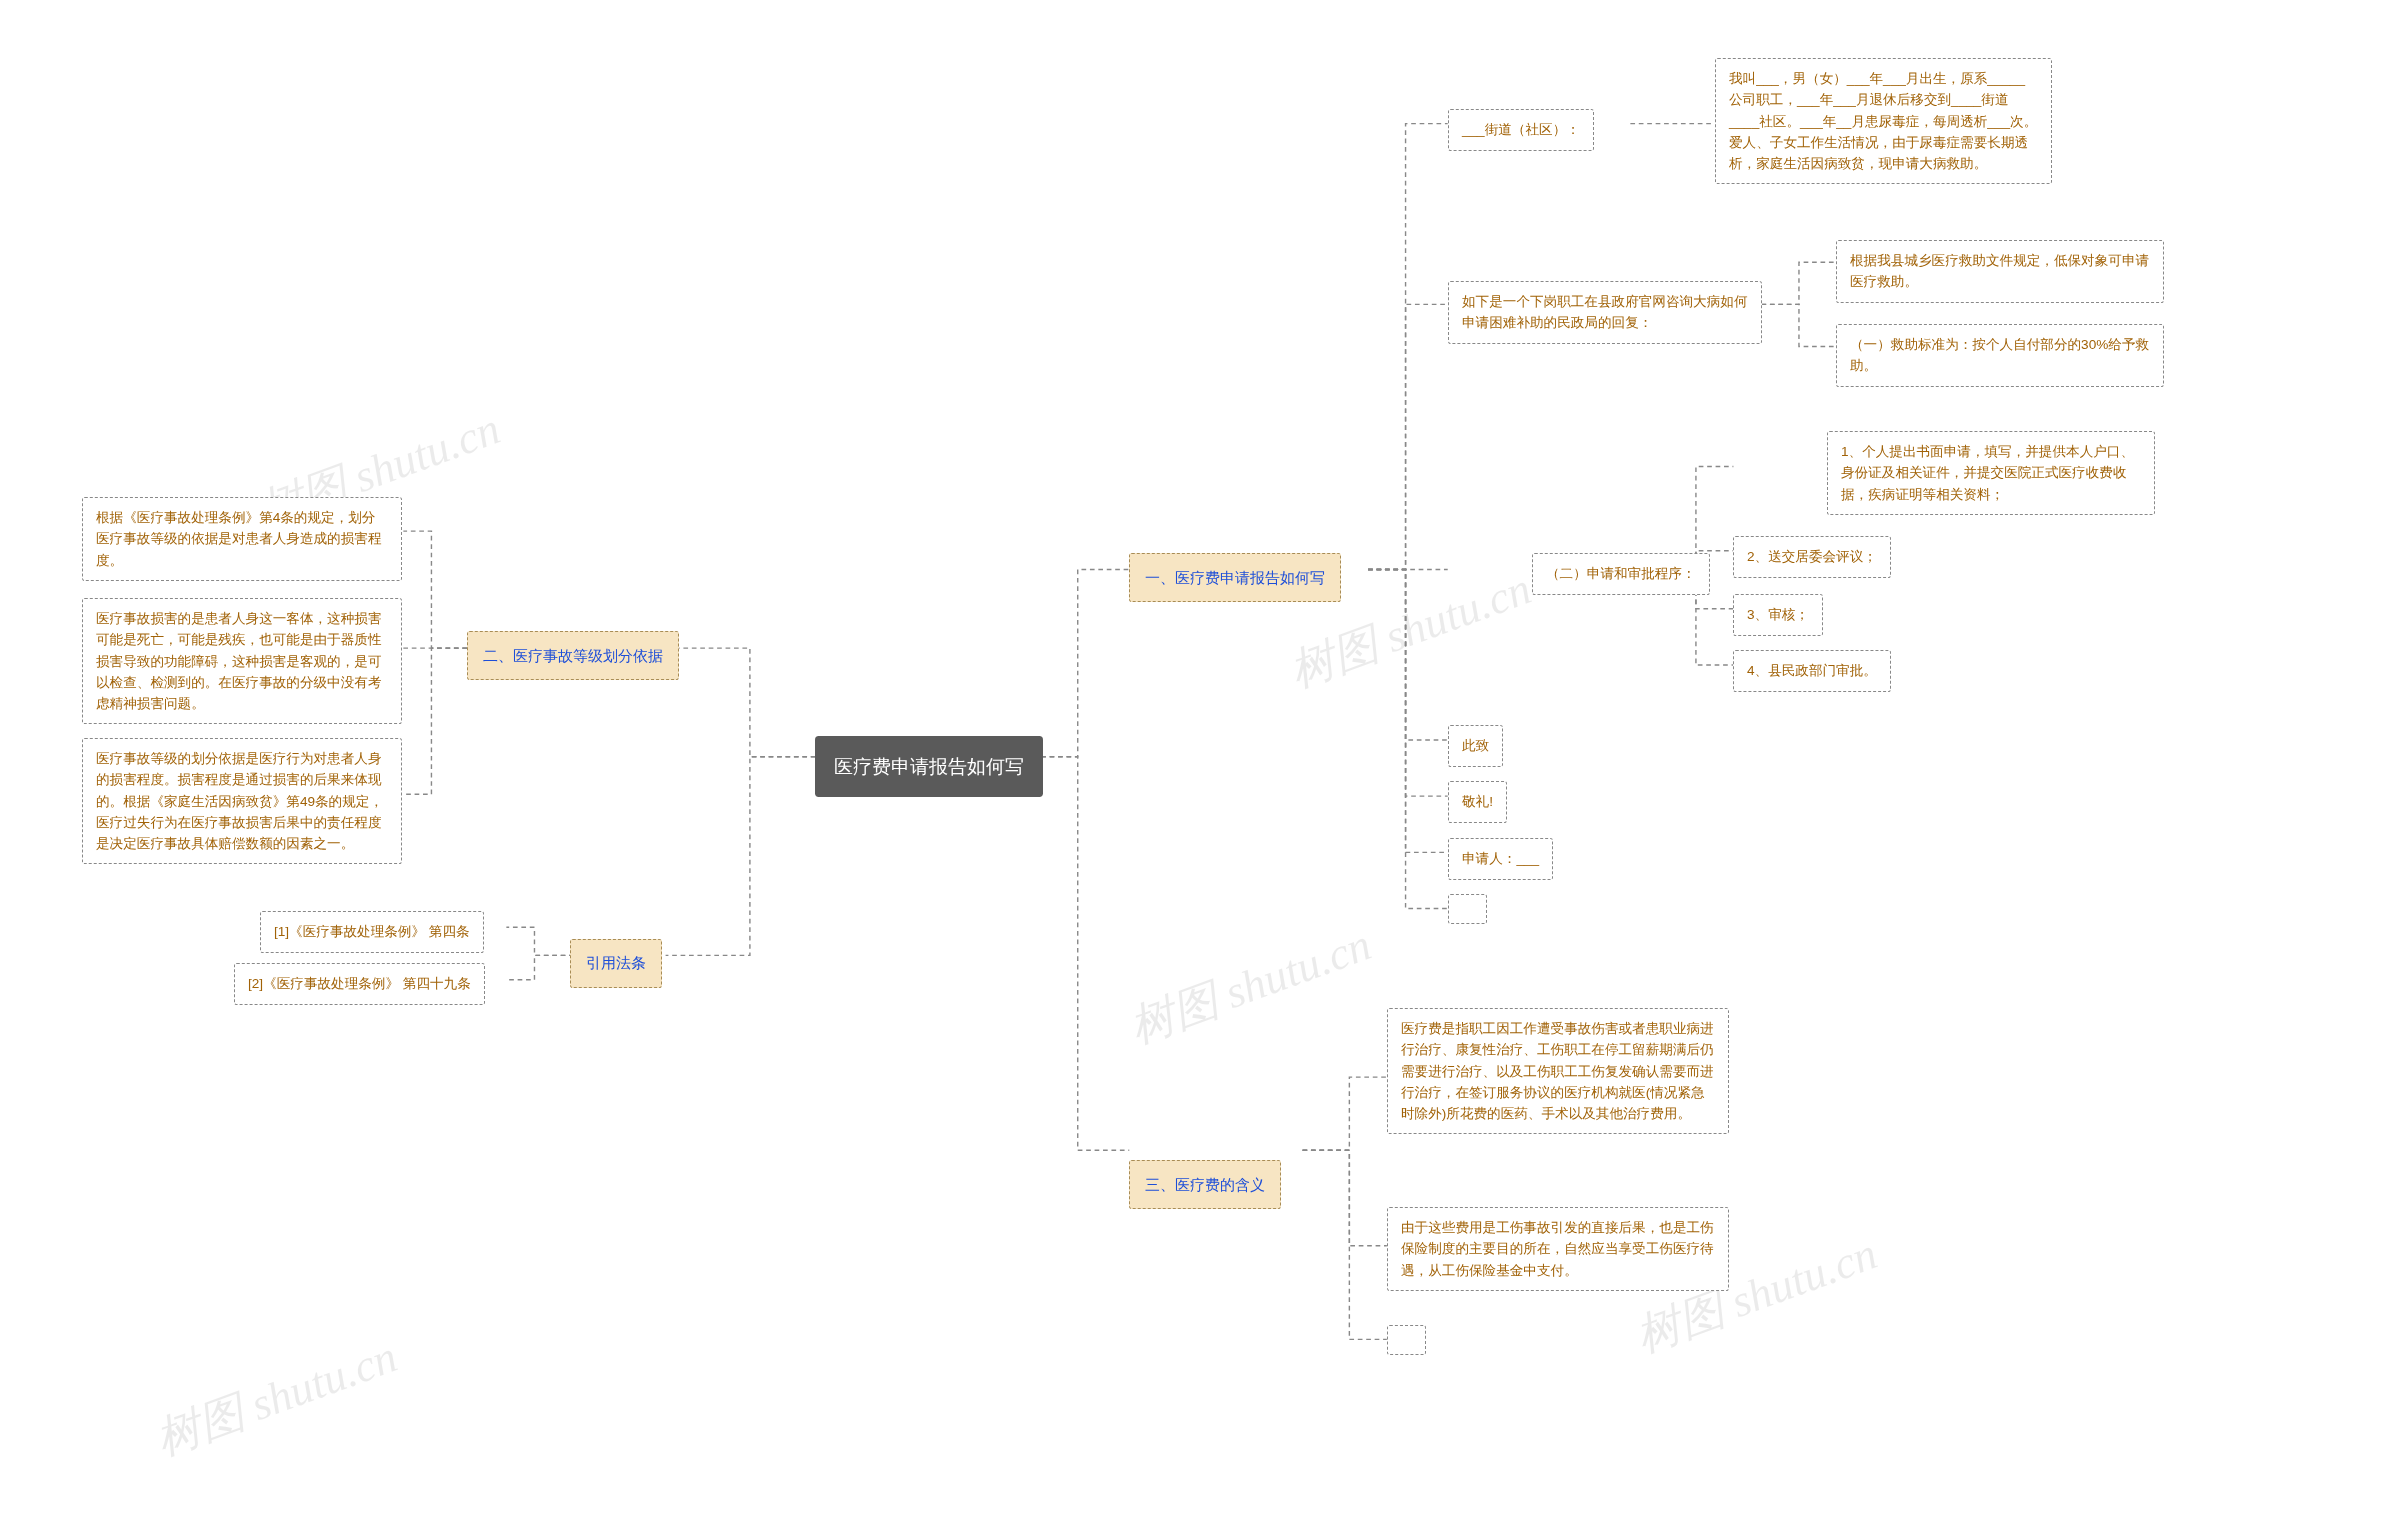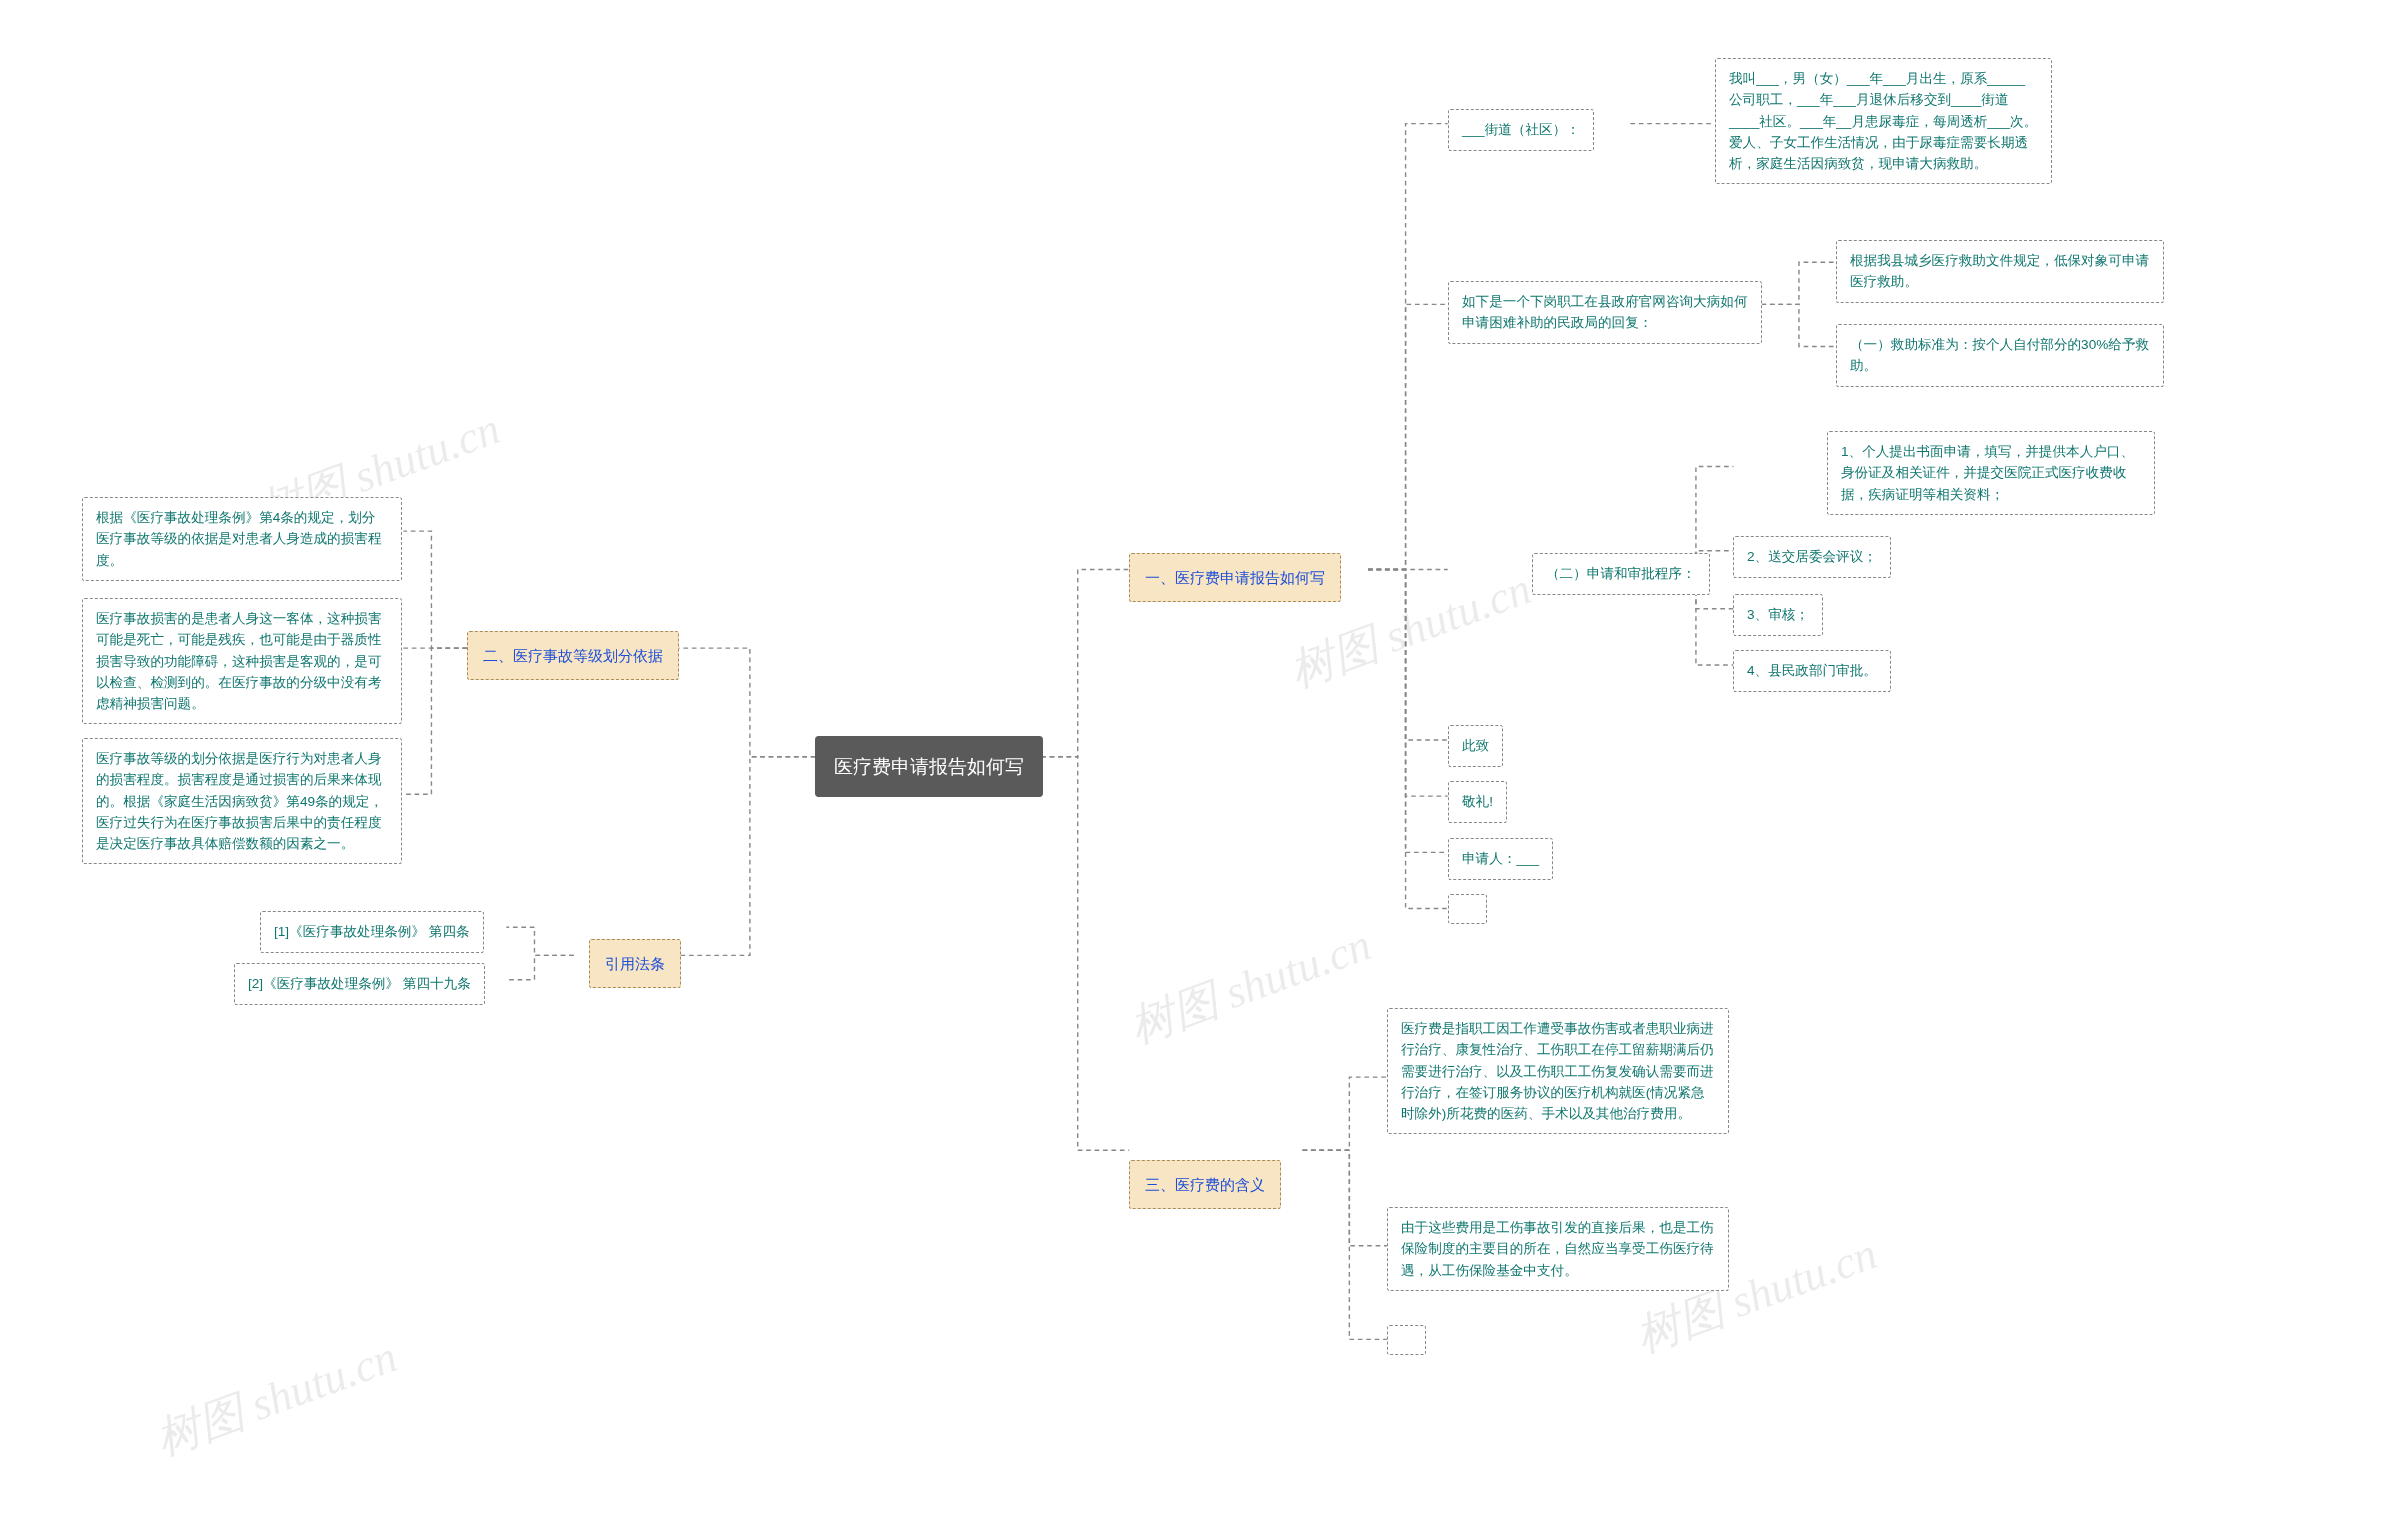--- a/index.html
+++ b/index.html
@@ -26,21 +26,21 @@
     pointer-events: none;
   }
   .node {
     position: absolute;
     box-sizing: border-box;
     border: 1.4px dashed #888;
     background: #ffffff;
     padding: 9.4px 13px;
     border-radius: 2.8px;
     line-height: 1.55;
-    color: #0f766e;
+    color: #a16207;
   }
   .node.root {
     border: none;
     background: #5a5a5a;
     color: #fff;
     font-size: 19px;
     padding: 16px 19px;
     border-radius: 3.7px;
   }
   .node.topic {
@@ -149,18 +149,18 @@
   <div class="node topic" style="left:1129px; top:1134px;margin-top:26px;">三、医疗费的含义</div>
   <div class="node small" style="left:1387px; top:1008px; width:342px;">医疗费是指职工因工作遭受事故伤害或者患职业病进行治疗、康复性治疗、工伤职工在停工留薪期满后仍需要进行治疗、以及工伤职工工伤复发确认需要而进行治疗，在签订服务协议的医疗机构就医(情况紧急时除外)所花费的医药、手术以及其他治疗费用。</div>
   <div class="node small" style="left:1387px; top:1207px; width:342px;">由于这些费用是工伤事故引发的直接后果，也是工伤保险制度的主要目的所在，自然应当享受工伤医疗待遇，从工伤保险基金中支付。</div>
   <div class="node small empty" style="left:1387px; top:1325px;"></div>
 
   <div class="node topic" style="left:467px; top:631px;">二、医疗事故等级划分依据</div>
   <div class="node small" style="left:82px; top:497px; width:320px;">根据《医疗事故处理条例》第4条的规定，划分医疗事故等级的依据是对患者人身造成的损害程度。</div>
   <div class="node small" style="left:82px; top:598px; width:320px;">医疗事故损害的是患者人身这一客体，这种损害可能是死亡，可能是残疾，也可能是由于器质性损害导致的功能障碍，这种损害是客观的，是可以检查、检测到的。在医疗事故的分级中没有考虑精神损害问题。</div>
   <div class="node small" style="left:82px; top:738px; width:320px;">医疗事故等级的划分依据是医疗行为对患者人身的损害程度。损害程度是通过损害的后果来体现的。根据《家庭生活因病致贫》第49条的规定，医疗过失行为在医疗事故损害后果中的责任程度是决定医疗事故具体赔偿数额的因素之一。</div>
 
-  <div class="node topic" style="left:589px; top:939px;">引用法条</div>
+  <div class="node topic" style="left:570px; top:939px;font-family:Liberation Serif, serif;">引用法条</div>
   <div class="node small" style="left:260px; top:911px;">[1]《医疗事故处理条例》 第四条</div>
   <div class="node small" style="left:234px; top:963px;">[2]《医疗事故处理条例》 第四十九条</div>
 
 </div>
 
 
 </body></html>

